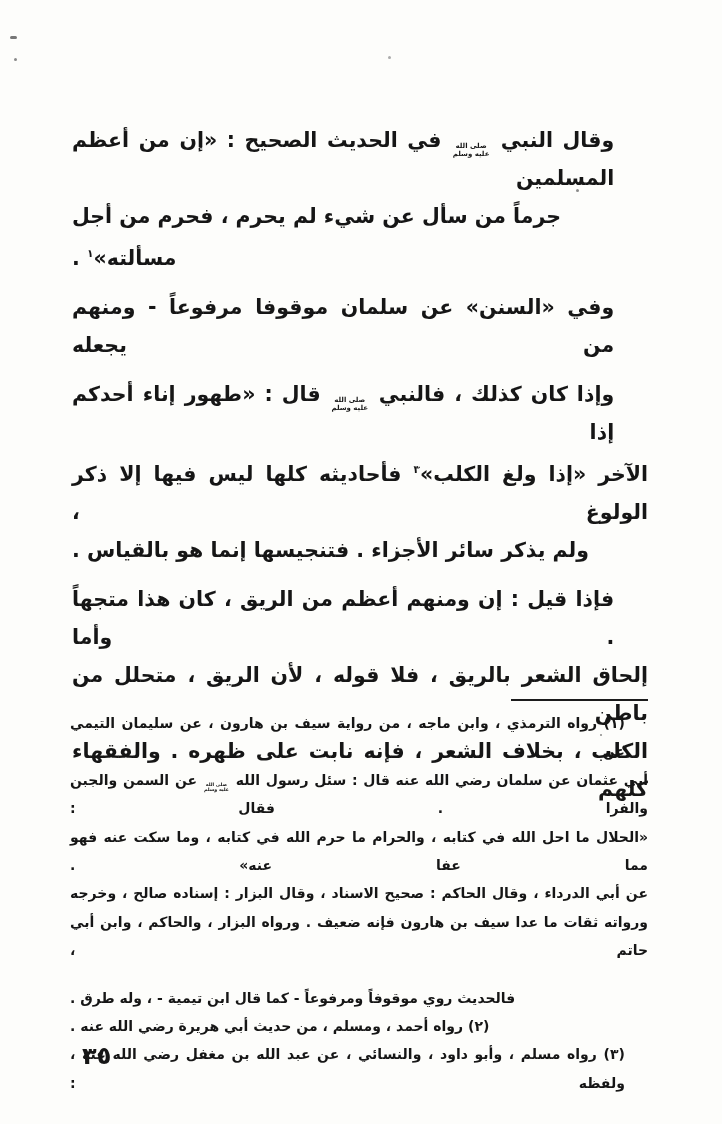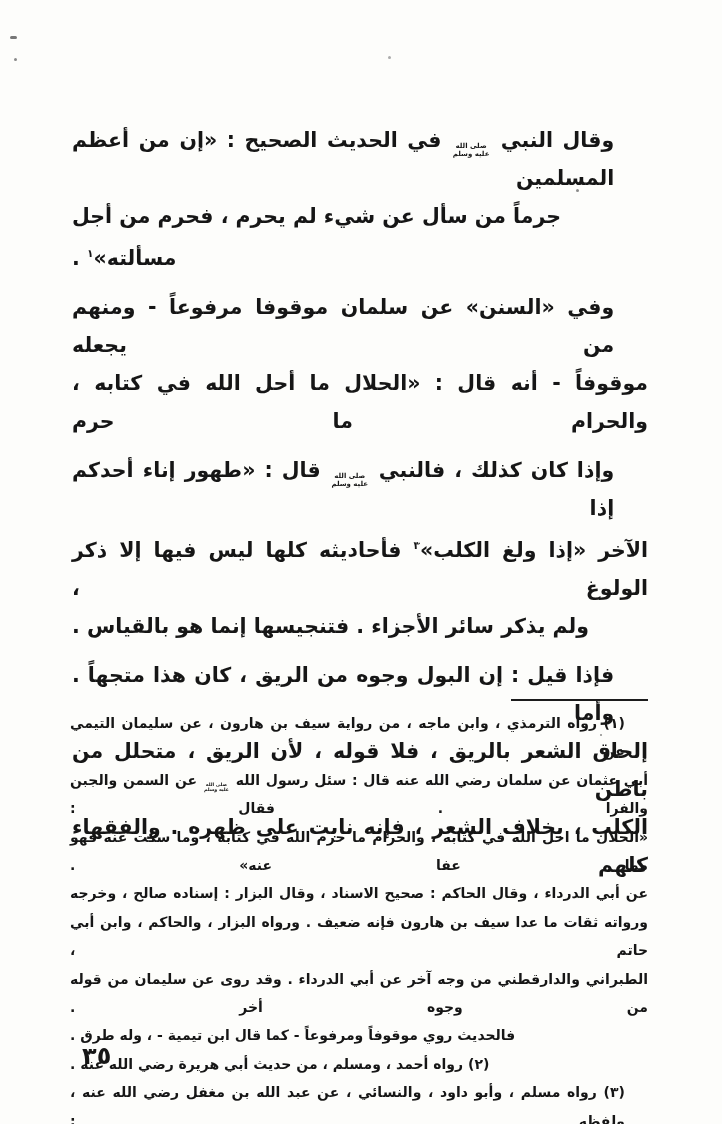--- a/index.html
+++ b/index.html
@@ -23,21 +23,21 @@
     border-top:2px solid #1c1c1c;height:0;
   }
   .footnotes{
     position:absolute;top:709px;right:74px;left:70px;
     font-size:14px;font-weight:bold;line-height:28.4px;
   }
   .line{min-height:1em;}
   .ln-just{text-align:justify;text-align-last:justify;}
   .ln-right{text-align:left;}
   .ln-first{padding-right:1.65em;}
-  .ln-ind1{padding-right:72px;}
+  .ln-ind1{padding-right:72px;margin-top:19px;}
   .fnref{font-size:0.52em;vertical-align:super;font-weight:bold;}
   .saw{
     display:inline-flex;flex-direction:column;align-items:center;
     font-size:0.34em;line-height:1.12;vertical-align:-0.15em;
     margin:0 0.25em;font-weight:bold;justify-content:center;
   }
   .page-number{
     position:absolute;top:1042px;left:82px;
     font-size:24px;font-weight:bold;letter-spacing:2px;
   }
@@ -61,50 +61,48 @@
   <main class="body-text" id="body-text">
       <div class="para">
         <div class="line ln-first ln-just">وقال النبي <span class="saw">
             <span>صلى الله</span>
             <span>عليه وسلم</span>
           </span> في الحديث الصحيح : «إن من أعظم المسلمين</div>
         <div class="line ln-right">جرماً من سأل عن شيء لم يحرم ، فحرم من أجل مسألته»<sup class="fnref">١</sup> .</div>
       </div>
       <div class="para">
         <div class="line ln-first ln-just">وفي «السنن» عن سلمان موقوفا مرفوعاً - ومنهم من يجعله</div>
-        <div class="line ln-just">موقوفاً - أنه قال : «الحلال ما أحل الله في كتابه ، والحرام ما حرم</div>
       </div>
       <div class="para">
         <div class="line ln-first ln-just">وإذا كان كذلك ، فالنبي <span class="saw">
             <span>صلى الله</span>
             <span>عليه وسلم</span>
           </span> قال : «طهور إناء أحدكم إذا</div>
         <div class="line ln-just">الآخر «إذا ولغ الكلب»<sup class="fnref">٣</sup> فأحاديثه كلها ليس فيها إلا ذكر الولوغ ،</div>
         <div class="line ln-right">ولم يذكر سائر الأجزاء . فتنجيسها إنما هو بالقياس .</div>
       </div>
       <div class="para">
-        <div class="line ln-first ln-just">فإذا قيل : إن البول وجوه من الريق ، كان هذا متجهاً . وأما</div>
+        <div class="line ln-first ln-just">فإذا قيل : إن ومنهم أعظم من الريق ، كان هذا متجهاً . وأما</div>
         <div class="line ln-just">إلحاق الشعر بالريق ، فلا قوله ، لأن الريق ، متحلل من باطن</div>
         <div class="line ln-just">الكلب ، بخلاف الشعر ، فإنه نابت على ظهره . والفقهاء كلهم</div>
       </div>
     </main>
 
   <div class="footnote-sep"></div>
 
   <section class="footnotes" id="footnotes-text">
       <div class="para">
         <div class="line ln-first ln-just">(١) رواه الترمذي ، وابن ماجه ، من رواية سيف بن هارون ، عن سليمان التيمي عن</div>
         <div class="line ln-just">أبي عثمان عن سلمان رضي الله عنه قال : سئل رسول الله <span class="saw">
             <span>صلى الله</span>
             <span>عليه وسلم</span>
           </span> عن السمن والجبن والفرا . فقال :</div>
         <div class="line ln-just">«الحلال ما احل الله في كتابه ، والحرام ما حرم الله في كتابه ، وما سكت عنه فهو مما عفا عنه» .</div>
         <div class="line ln-just">عن أبي الدرداء ، وقال الحاكم : صحيح الاسناد ، وقال البزار : إسناده صالح ، وخرجه</div>
         <div class="line ln-just">ورواته ثقات ما عدا سيف بن هارون فإنه ضعيف . ورواه البزار ، والحاكم ، وابن أبي حاتم ،</div>
-        <div class="line ln-just">الطبراني والدارقطني من وجه آخر عن أبي الدرداء . وقد روى عن سليمان من قوله من وجوه أخر .</div>
         <div class="line ln-right ln-ind1">فالحديث روي موقوفاً ومرفوعاً - كما قال ابن تيمية - ، وله طرق .</div>
       </div>
       <div class="para">
         <div class="line ln-first ln-right">(٢) رواه أحمد ، ومسلم ، من حديث أبي هريرة رضي الله عنه .</div>
       </div>
       <div class="para">
         <div class="line ln-first ln-just">(٣) رواه مسلم ، وأبو داود ، والنسائي ، عن عبد الله بن مغفل رضي الله عنه ، ولفظه :</div>
       </div>
     </section>
 

